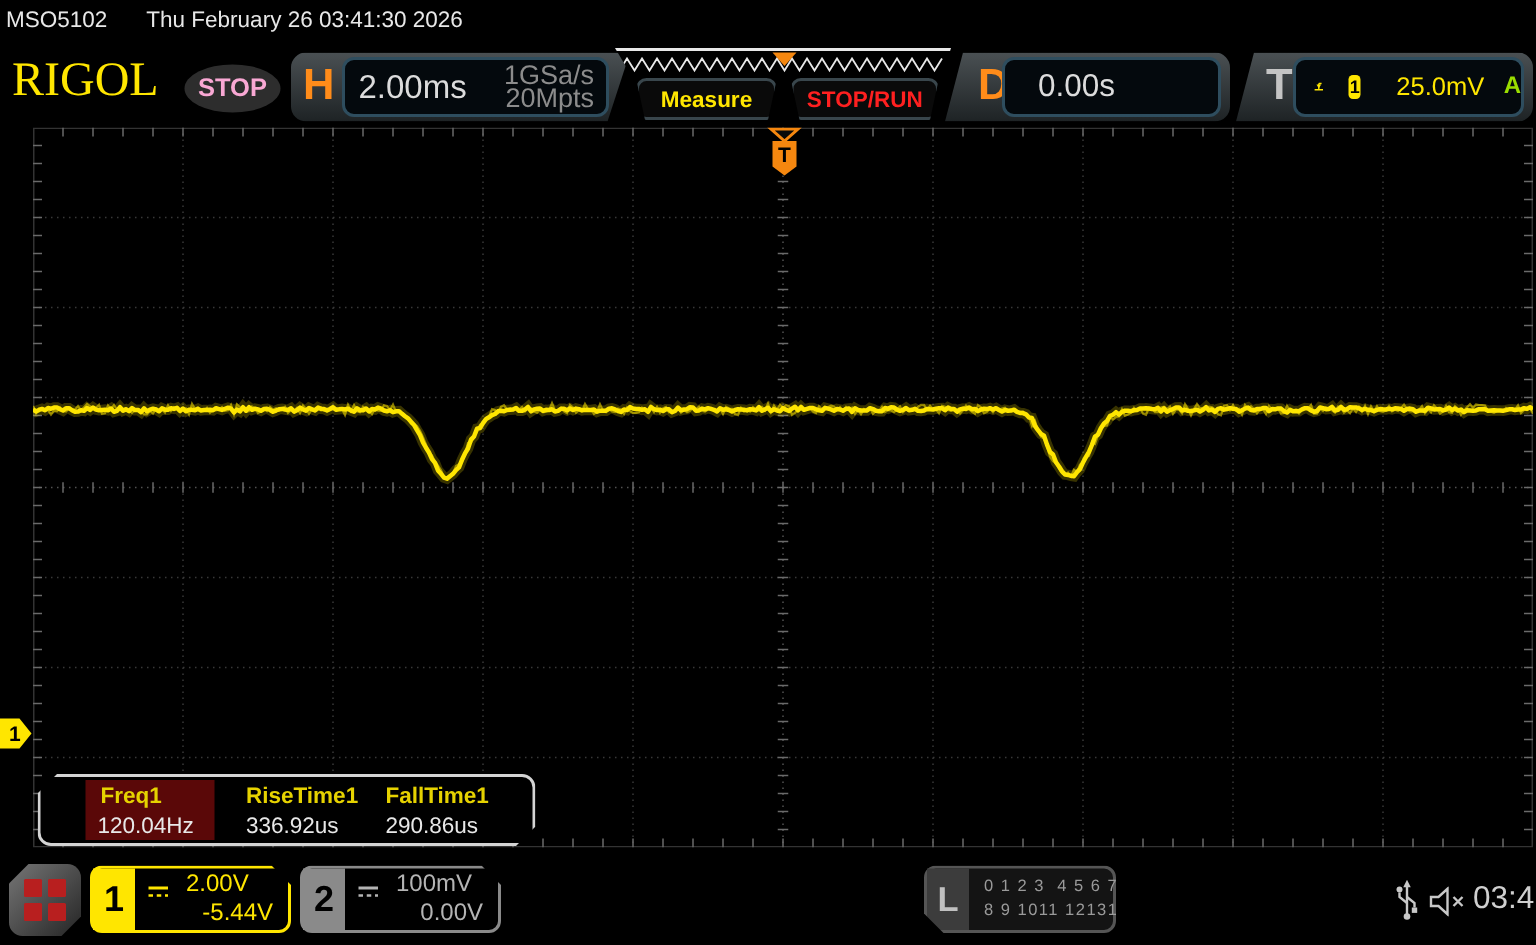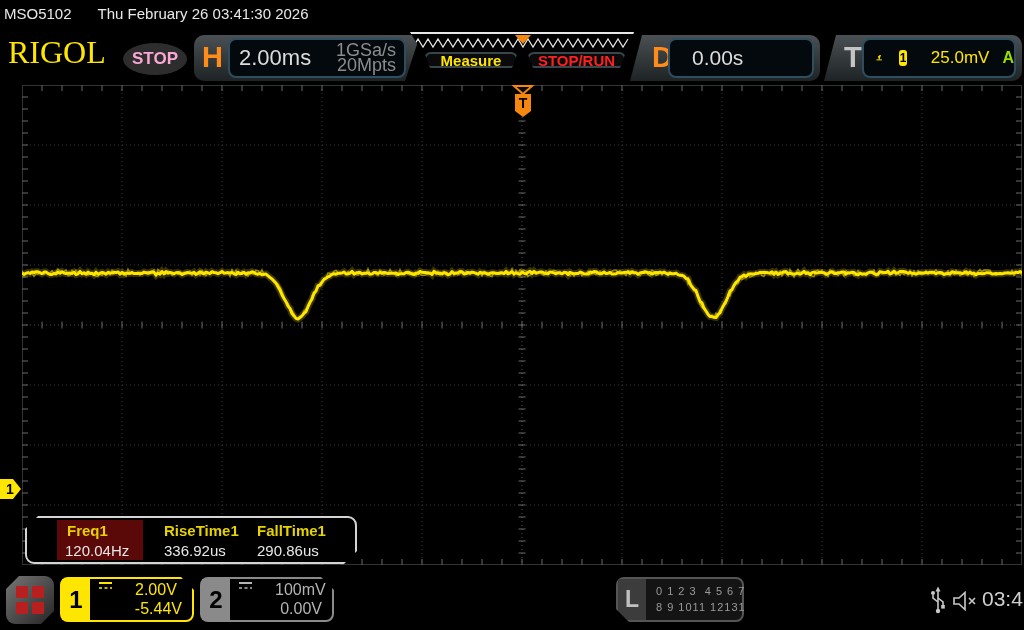--- a/index.html
+++ b/index.html
@@ -21,21 +21,21 @@
   .innerbox{background:#04090d;border:2px solid #2e4d5e;border-radius:8px;box-sizing:border-box;}
   #hinner{left:34px;top:3px;width:178px;height:40px;display:flex;align-items:center;}
   #timebase{color:#dcdcdc;font-size:22px;margin-left:9px;}
   #acq{margin-left:auto;margin-right:8px;text-align:right;color:#8c8c8c;font-size:18px;line-height:15px;}
   
   #strip{left:410px;top:32px;width:224px;height:20px;background:#000;
     border-top:2px solid #e8e8e8;
     clip-path:polygon(0 0,100% 0,calc(100% - 7px) 100%,13px 100%);}
   #striptri{left:515px;top:35px;width:0;height:0;border-left:8px solid transparent;
     border-right:8px solid transparent;border-top:9px solid #f5870f;}
-  .hbtn{top:52px;height:16px;background:#0a0a0a;border:2px solid #39464c;border-radius:7px;
+  .hbtn{top:52px;height:28px;background:#0a0a0a;border:2px solid #39464c;border-radius:7px;
     box-sizing:border-box;display:flex;align-items:center;justify-content:center;
     font-size:15px;font-weight:bold;clip-path:polygon(0 0,100% 0,calc(100% - 6px) 100%,6px 100%);}
   #measurebtn{left:424px;width:94px;color:#ffe600;}
   #stoprunbtn{left:527px;width:99px;color:#ff2020;}
   #dbox{left:630px;top:35px;width:190px;height:46px;border-radius:0 10px 10px 0;
     clip-path:polygon(12px 0,100% 0,100% 100%,0 100%);}
   #dletter{left:22px;top:6px;color:#ff8c1a;font-size:29px;font-weight:bold;}
   #dinner{left:38px;top:3px;width:146px;height:40px;display:flex;align-items:center;}
   #delayval{color:#dcdcdc;font-size:21px;margin-left:22px;}
   #tbox{left:824px;top:35px;width:198px;height:46px;border-radius:0 10px 10px 0;
@@ -64,21 +64,21 @@
   #menuicon .sq{position:absolute;width:12px;height:12px;background:#b81f1f;border-radius:1px;}
   .chbadge{top:577px;width:134px;height:45px;background:#000;box-sizing:border-box;border-radius:8px;}
   #ch1{left:60px;border:2px solid #ffe600;
     clip-path:polygon(0 0,calc(100% - 13px) 0,100% 13px,100% 100%,0 100%);}
   #ch2{left:200px;border:2px solid #8a8a8a;
     clip-path:polygon(0 0,calc(100% - 13px) 0,100% 13px,100% 100%,0 100%);}
   .chtab{position:absolute;left:0;top:0;bottom:0;width:28px;display:flex;align-items:center;
     justify-content:center;color:#000;font-size:24px;font-weight:bold;}
   #ch1 .chtab{background:#ffe600;}
   #ch2 .chtab{background:#8a8a8a;}
-  .chscale{position:absolute;left:36px;top:2px;font-size:16px;display:flex;align-items:flex-start;gap:22px;}
+  .chscale{position:absolute;left:36px;top:2px;font-size:16px;display:flex;align-items:flex-end;gap:11px;}
   .choffset{position:absolute;right:10px;bottom:2px;font-size:16px;}
   #ch1 .chscale,#ch1 .choffset{color:#ffe600;}
   #ch2 .chscale,#ch2 .choffset{color:#b4b4b4;}
   #lbox{left:616px;top:577px;width:128px;height:45px;background:#141414;box-sizing:border-box;
     border:2px solid #555;border-radius:8px;
     clip-path:polygon(0 0,100% 0,100% 100%,13px 100%,0 calc(100% - 13px));}
   #lbox .ltab{position:absolute;left:0;top:0;bottom:0;width:28px;background:#3c3c3c;color:#c0c0c0;
     font-size:23px;font-weight:bold;display:flex;align-items:center;justify-content:center;}
   .drow{position:absolute;left:38px;color:#9a9a9a;font-size:11px;white-space:pre;letter-spacing:1px;}
   #drow1{top:6px;} #drow2{top:22px;}

